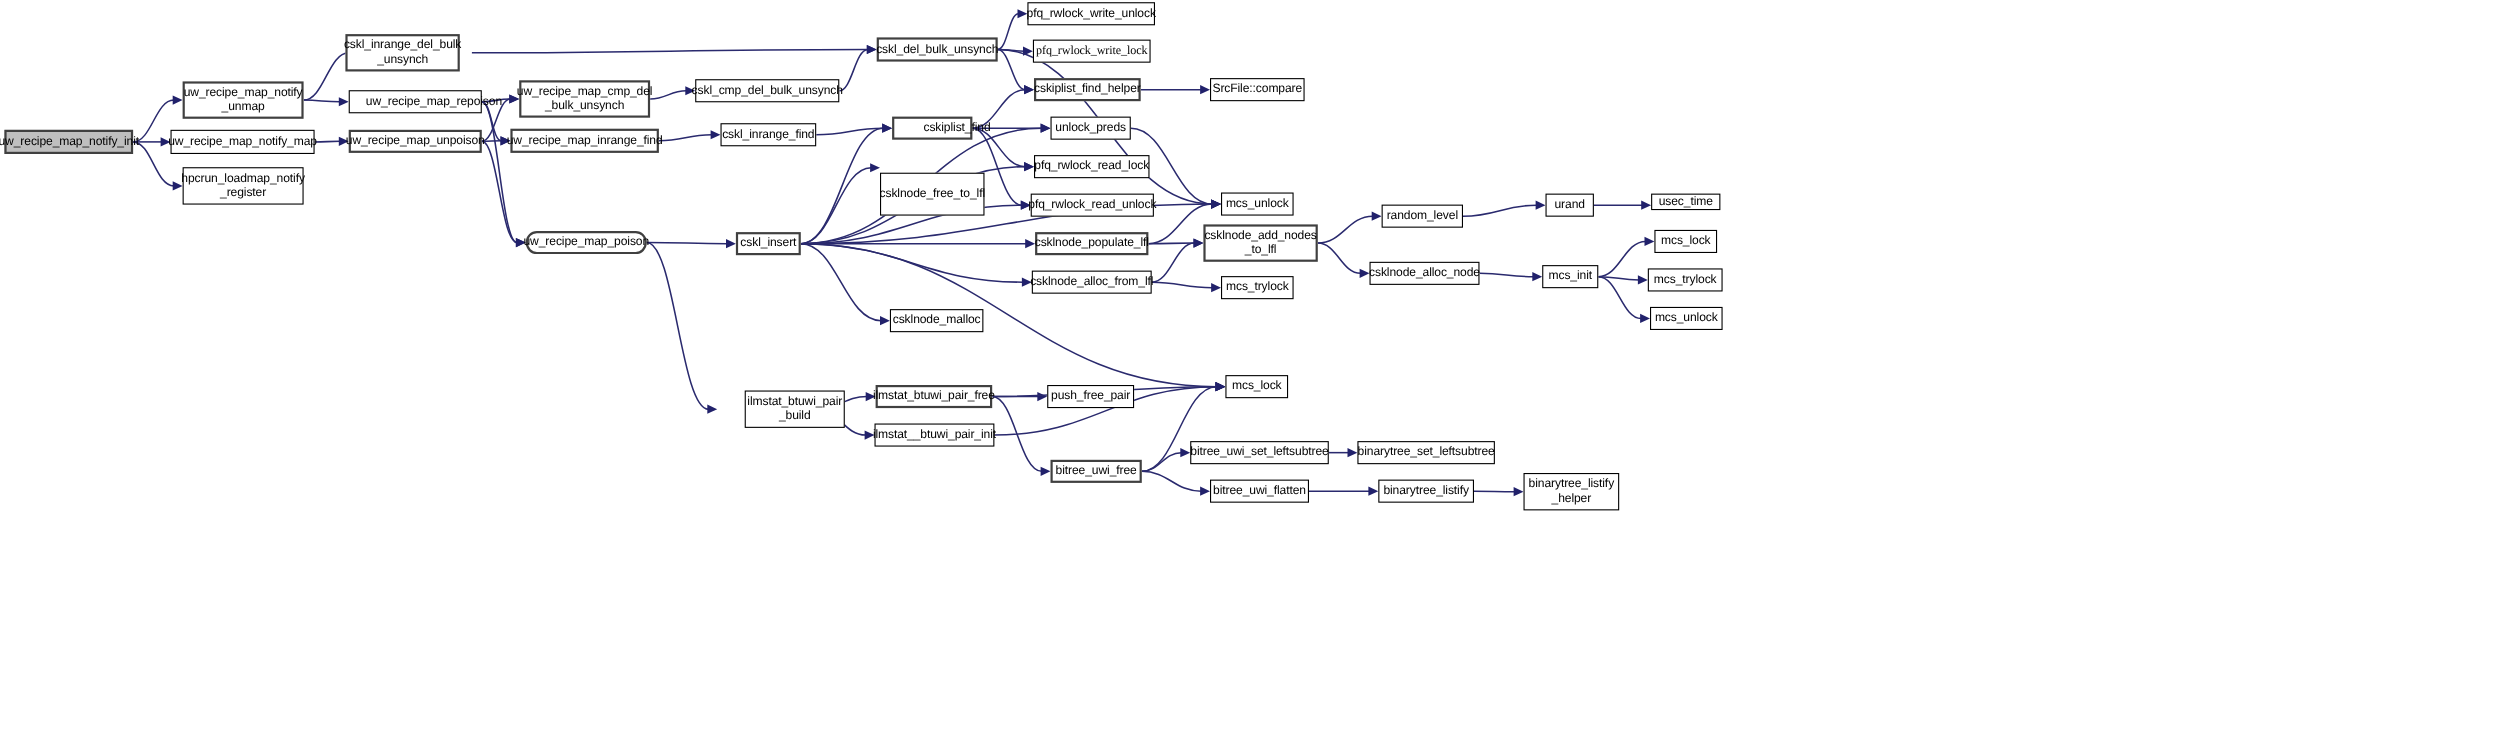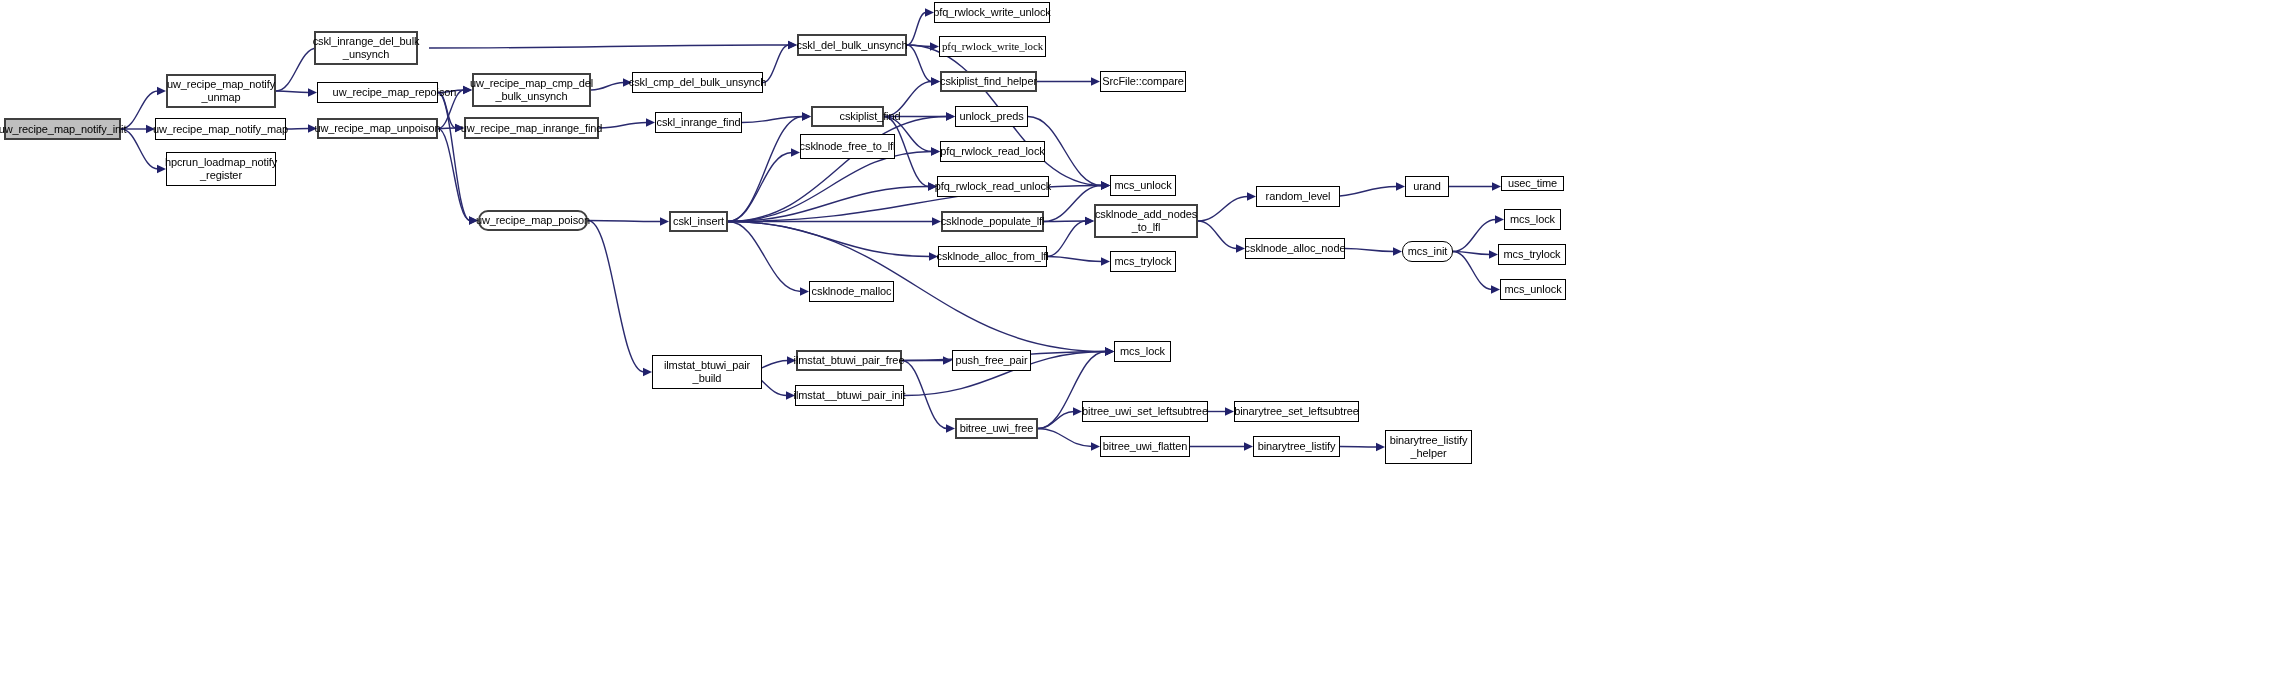--- a/index.html
+++ b/index.html
@@ -325,47 +325,47 @@
 _unsynch</div>
       <div class="node" style="left: 317px; top: 82px; width: 121px; height: 21px; padding-left: 34px;">uw_recipe_map_repoison</div>
       <div class="node thick" style="left: 317px; top: 118px; width: 121px; height: 21px;">uw_recipe_map_unpoison</div>
       <div class="node thick" style="left: 472px; top: 73px; width: 119px; height: 34px;">uw_recipe_map_cmp_del
 _bulk_unsynch</div>
       <div class="node thick" style="left: 464px; top: 117px; width: 135px; height: 22px;">uw_recipe_map_inrange_find</div>
       <div class="node thick" style="left: 478px; top: 210px; width: 110px; height: 21px; border-radius: 10px;">uw_recipe_map_poison</div>
       <div class="node" style="left: 632px; top: 72px; width: 131px; height: 21px;">cskl_cmp_del_bulk_unsynch</div>
       <div class="node" style="left: 655px; top: 112px; width: 87px; height: 21px;">cskl_inrange_find</div>
       <div class="node thick" style="left: 669px; top: 211px; width: 59px; height: 21px;">cskl_insert</div>
-      <div class="node" style="left: 652px; top: 355px; width: 110px; height: 34px;">ilmstat_btuwi_pair
+      <div class="node" style="left: 677px; top: 355px; width: 91px; height: 34px;">ilmstat_btuwi_pair
 _build</div>
       <div class="node thick" style="left: 797px; top: 34px; width: 110px; height: 22px;">cskl_del_bulk_unsynch</div>
       <div class="node thick" style="left: 811px; top: 106px; width: 73px; height: 21px; padding-left: 45px;">cskiplist_find</div>
-      <div class="node" style="left: 800px; top: 134px; width: 95px; height: 25px;">csklnode_free_to_lfl</div>
+      <div class="node" style="left: 800px; top: 157px; width: 95px; height: 39px;">csklnode_free_to_lfl</div>
       <div class="node" style="left: 809px; top: 281px; width: 85px; height: 21px;">csklnode_malloc</div>
       <div class="node thick" style="left: 796px; top: 350px; width: 106px; height: 21px;">ilmstat_btuwi_pair_free</div>
       <div class="node" style="left: 795px; top: 385px; width: 109px; height: 21px;">ilmstat__btuwi_pair_init</div>
       <div class="node thick" style="left: 955px; top: 418px; width: 83px; height: 21px;">bitree_uwi_free</div>
       <div class="node" style="left: 934px; top: 2px; width: 116px; height: 21px;">pfq_rwlock_write_unlock</div>
       <div class="node" style="left: 939px; top: 36px; width: 107px; height: 21px; font-family: Liberation Serif, serif;">pfq_rwlock_write_lock</div>
       <div class="node thick" style="left: 940px; top: 71px; width: 97px; height: 21px;">cskiplist_find_helper</div>
       <div class="node" style="left: 955px; top: 106px; width: 73px; height: 21px;">unlock_preds</div>
       <div class="node" style="left: 940px; top: 141px; width: 105px; height: 21px;">pfq_rwlock_read_lock</div>
       <div class="node" style="left: 937px; top: 176px; width: 112px; height: 21px;">pfq_rwlock_read_unlock</div>
       <div class="node thick" style="left: 941px; top: 211px; width: 103px; height: 21px;">csklnode_populate_lfl</div>
       <div class="node" style="left: 938px; top: 246px; width: 109px; height: 21px;">csklnode_alloc_from_lfl</div>
       <div class="node" style="left: 1110px; top: 175px; width: 66px; height: 21px;">mcs_unlock</div>
       <div class="node" style="left: 1110px; top: 251px; width: 66px; height: 21px;">mcs_trylock</div>
       <div class="node" style="left: 1114px; top: 341px; width: 57px; height: 21px;">mcs_lock</div>
       <div class="node" style="left: 1100px; top: 71px; width: 86px; height: 21px;">SrcFile::compare</div>
       <div class="node thick" style="left: 1094px; top: 204px; width: 104px; height: 34px;">csklnode_add_nodes
 _to_lfl</div>
-      <div class="node" style="left: 1256px; top: 186px; width: 84px; height: 21px;">random_level</div>
+      <div class="node" style="left: 1256px; top: 186px; width: 74px; height: 21px;">random_level</div>
       <div class="node" style="left: 1245px; top: 238px; width: 100px; height: 21px;">csklnode_alloc_node</div>
       <div class="node" style="left: 1405px; top: 176px; width: 44px; height: 21px;">urand</div>
-      <div class="node" style="left: 1402px; top: 241px; width: 51px; height: 21px; border-radius: 10px;">mcs_init</div>
+      <div class="node" style="left: 1402px; top: 241px; width: 51px; height: 21px;">mcs_init</div>
       <div class="node" style="left: 1501px; top: 176px; width: 63px; height: 15px;">usec_time</div>
       <div class="node" style="left: 1504px; top: 209px; width: 57px; height: 21px;">mcs_lock</div>
       <div class="node" style="left: 1498px; top: 244px; width: 68px; height: 21px;">mcs_trylock</div>
       <div class="node" style="left: 1500px; top: 279px; width: 66px; height: 21px;">mcs_unlock</div>
       <div class="node" style="left: 952px; top: 350px; width: 79px; height: 21px;">push_free_pair</div>
       <div class="node" style="left: 1082px; top: 401px; width: 126px; height: 21px;">bitree_uwi_set_leftsubtree</div>
       <div class="node" style="left: 1100px; top: 436px; width: 90px; height: 21px;">bitree_uwi_flatten</div>
       <div class="node" style="left: 1234px; top: 401px; width: 125px; height: 21px;">binarytree_set_leftsubtree</div>
       <div class="node" style="left: 1253px; top: 436px; width: 87px; height: 21px;">binarytree_listify</div>
       <div class="node" style="left: 1385px; top: 430px; width: 87px; height: 34px;">binarytree_listify

